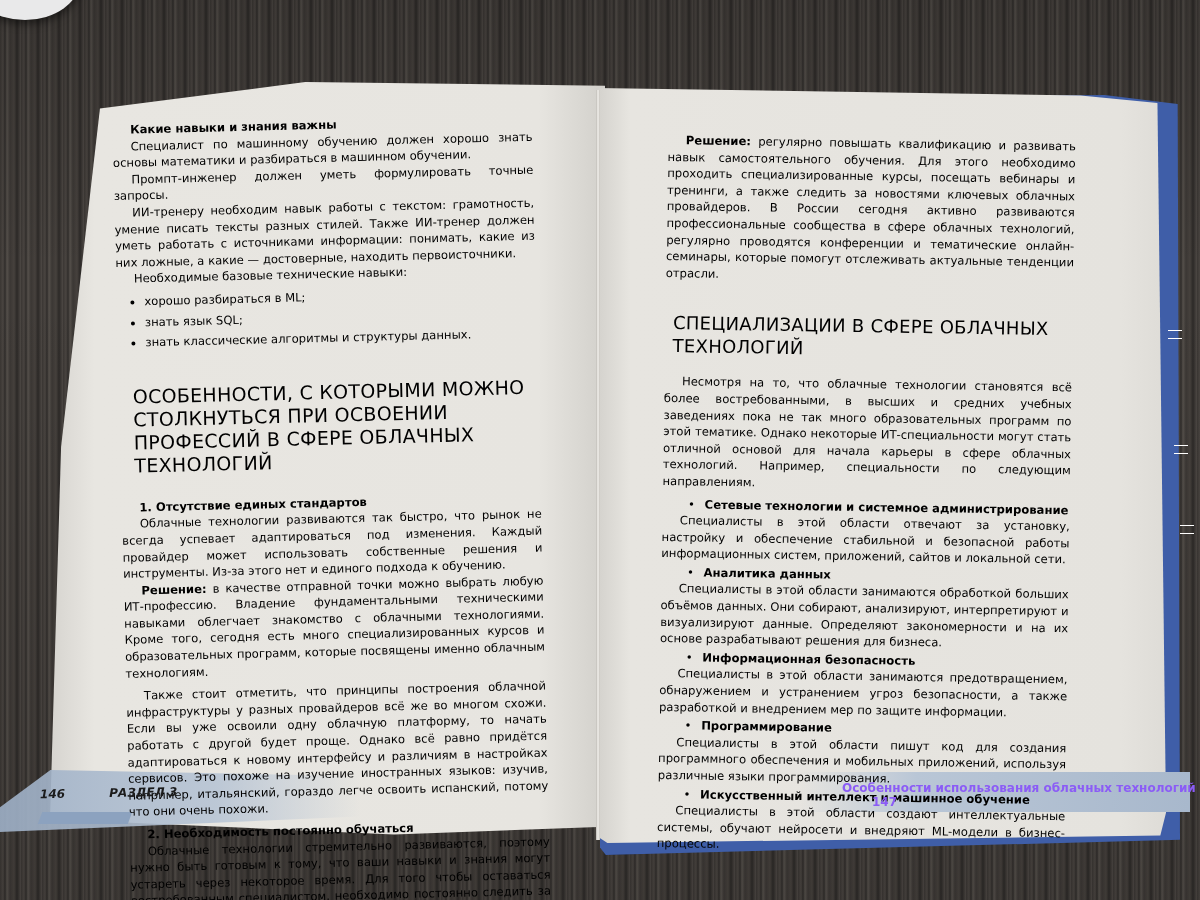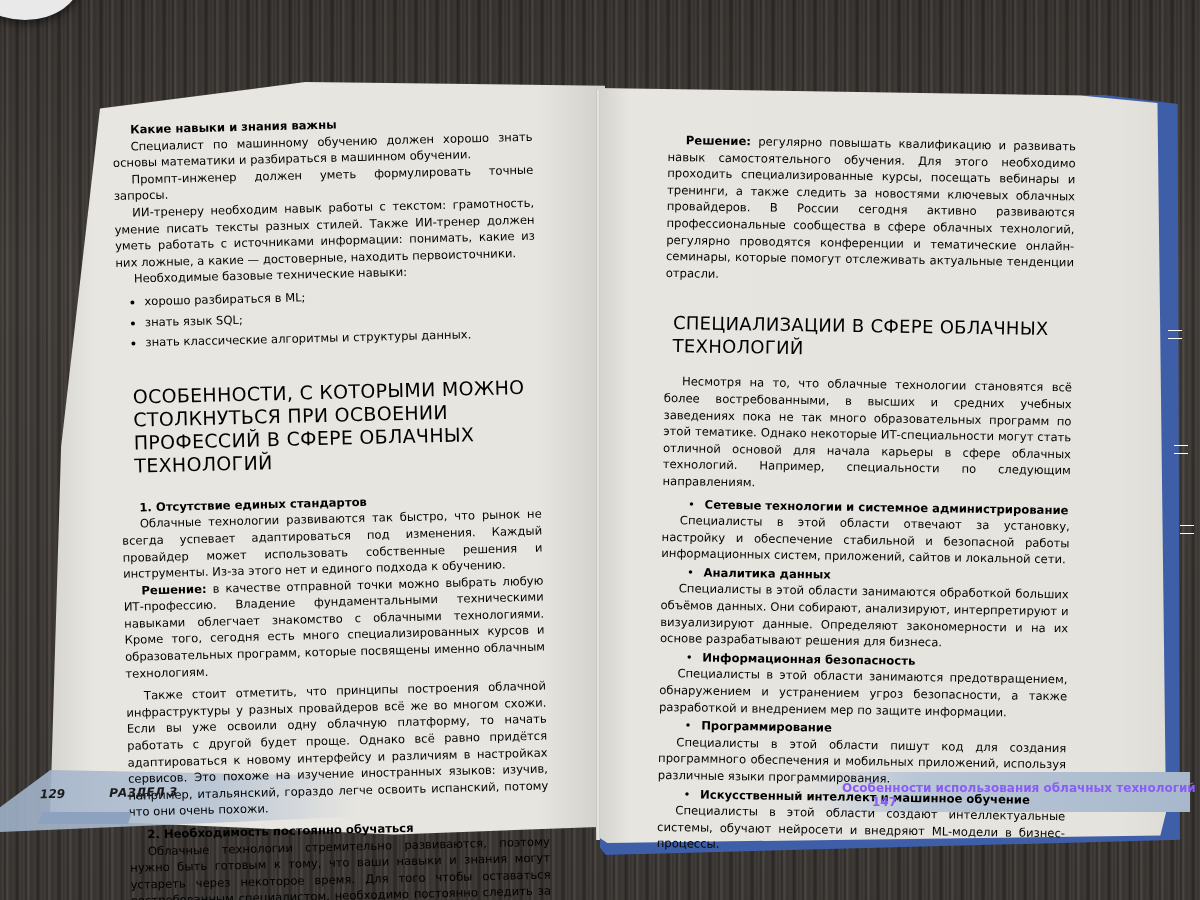--- a/index.html
+++ b/index.html
@@ -111,21 +111,21 @@
   <div class="h1">Особенности, с которыми можно столкнуться при освоении профессий в сфере облачных технологий</div>
   <p class="subhead">1. Отсутствие единых стандартов</p>
   <p class="indent">Облачные технологии развиваются так быстро, что рынок не всегда успевает адаптироваться под изменения. Каждый провайдер может использовать собственные решения и инструменты. Из-за этого нет и единого подхода к обучению.</p>
   <p class="indent"><span class="bold">Решение:</span><span> в качестве отправной точки можно выбрать любую ИТ-профессию. Владение фундаментальными техническими навыками облегчает знакомство с облачными технологиями. Кроме того, сегодня есть много специализированных курсов и образовательных программ, которые посвящены именно облачным технологиям.</span></p>
   <p class="indent" style="margin-top:6px;">Также стоит отметить, что принципы построения облачной инфраструктуры у разных провайдеров всё же во многом схожи. Если вы уже освоили одну облачную платформу, то начать работать с другой будет проще. Однако всё равно придётся адаптироваться к новому интерфейсу и различиям в настройках сервисов. Это похоже на изучение иностранных языков: изучив, например, итальянский, гораздо легче освоить испанский, потому что они очень похожи.</p>
   <p class="subhead" style="margin-top:6px;">2. Необходимость постоянно обучаться</p>
   <p class="indent">Облачные технологии стремительно развиваются, поэтому нужно быть готовым к тому, что ваши навыки и знания могут устареть через некоторое время. Для того чтобы оставаться востребованным специалистом, необходимо постоянно следить за нововведениями в облачных технологиях, изучать новые платформы и инструменты.</p>
 </div>
 
 <div class="footer-left">
-  <span>129</span>
+  <span>146</span>
   <span class="sec">РАЗДЕЛ 3</span>
 </div>
 
 <div class="col col-right">
   <p class="indent"><span class="bold">Решение:</span><span> регулярно повышать квалификацию и развивать навык самостоятельного обучения. Для этого необходимо проходить специализированные курсы, посещать вебинары и тренинги, а также следить за новостями ключевых облачных провайдеров. В России сегодня активно развиваются профессиональные сообщества в сфере облачных технологий, регулярно проводятся конференции и тематические онлайн-семинары, которые помогут отслеживать актуальные тенденции отрасли.</span></p>
   <div class="h1">Специализации в сфере облачных технологий</div>
   <p class="indent">Несмотря на то, что облачные технологии становятся всё более востребованными, в высших и средних учебных заведениях пока не так много образовательных программ по этой тематике. Однако некоторые ИТ-специальности могут стать отличной основой для начала карьеры в сфере облачных технологий. Например, специальности по следующим направлениям.</p>
 
   <p class="spec-head" style="margin-top:6px;">Сетевые технологии и системное администрирование</p>
   <p class="indent">Специалисты в этой области отвечают за установку, настройку и обеспечение стабильной и безопасной работы информационных систем, приложений, сайтов и локальной сети.</p>

